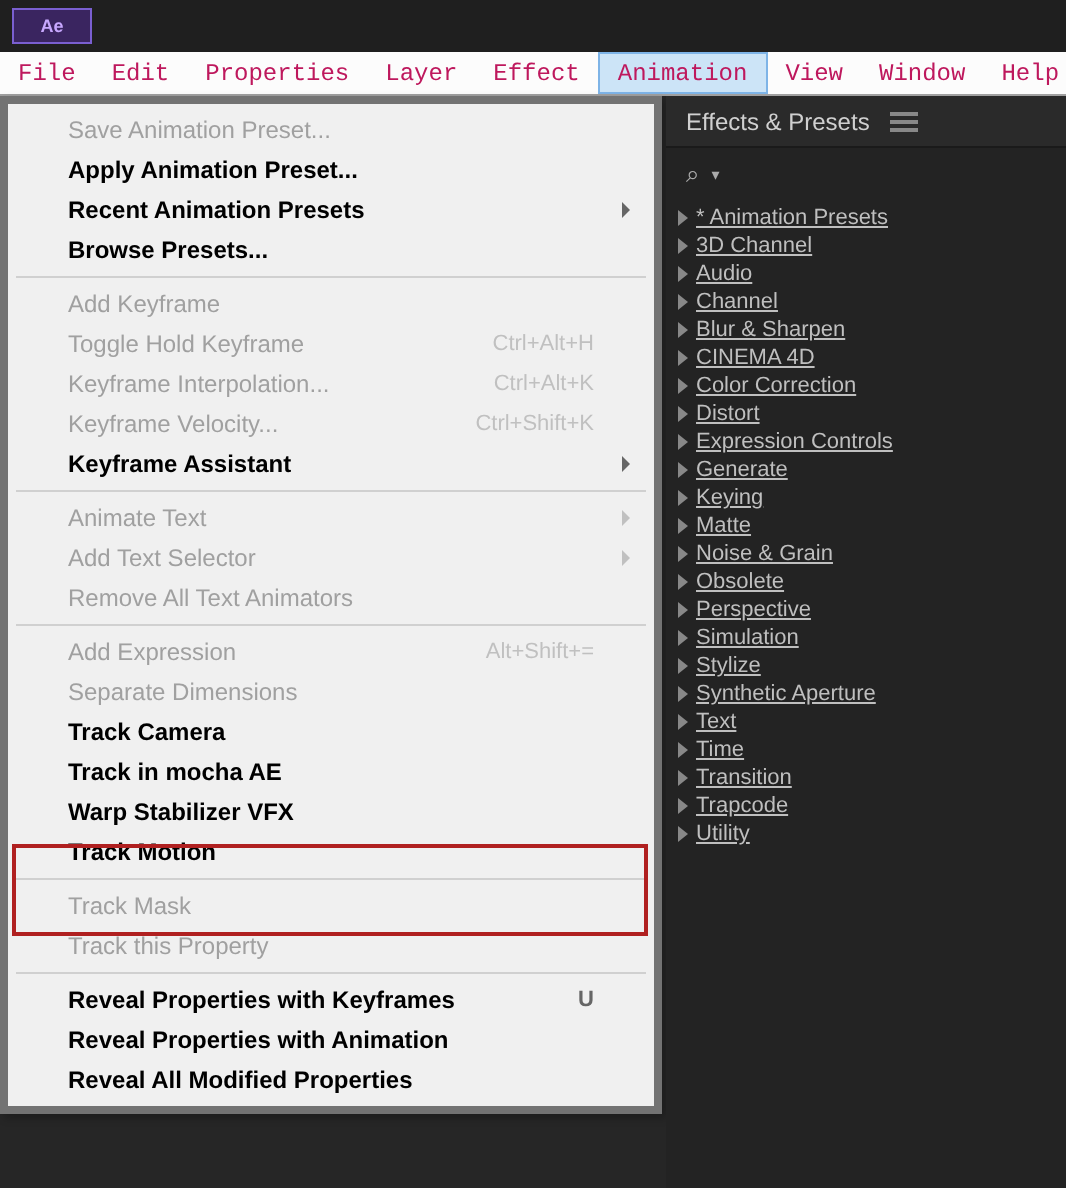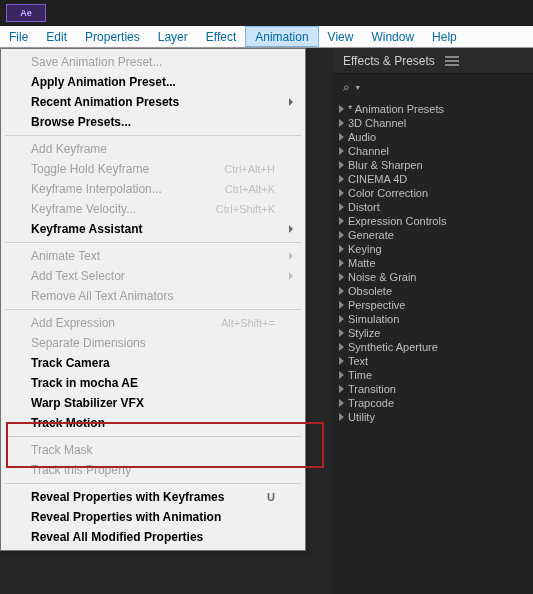--- a/index.html
+++ b/index.html
@@ -1,44 +1,44 @@
 <!DOCTYPE html>
 <html><head>
 <meta charset="utf-8">
 <style>
   * { margin: 0; padding: 0; box-sizing: border-box; font-family: "Segoe UI", Tahoma, sans-serif; }
   body { background: #262626; width: 533px; height: 594px; overflow: hidden; }
   .titlebar { height: 26px; background: #1f1f1f; display: flex; align-items: center; padding: 0 6px; }
   .ae-logo { width: 40px; height: 18px; background: #3a2560; border: 1px solid #7a5fd0; display: flex; align-items: center; justify-content: center; color: #c8a8ff; font-size: 9px; font-weight: bold; }
   .menubar { height: 22px; background: #fcfcfc; border-bottom: 1px solid #a0a0a0; display: flex; align-items: stretch; font-size: 12px; }
-  .menu-item { padding: 0 9px; display: flex; align-items: center; color: #0369a1; cursor: default; }
+  .menu-item { padding: 0 9px; display: flex; align-items: center; color: #be185d; cursor: default; font-family: Liberation Mono, monospace; }
   .menu-item.active { background: #cce4f7; border: 1px solid #7eb4e7; }
   .workspace { display: flex; position: relative; height: calc(100% - 48px); }
-  .dropdown { position: absolute; left: 0; top: 0; width: 306px; background: #f0f0f0; border: 1px solid #737373; box-shadow: 2px 2px 4px rgba(0,0,0,0.25); padding: 3px 2px; font-size: 12px; }
+  .dropdown { position: absolute; left: 0; top: 0; width: 331px; background: #f0f0f0; border: 4px solid #737373; box-shadow: 2px 2px 4px rgba(0,0,0,0.25); padding: 3px 2px; font-size: 12px; }
   .dd-item { display: flex; justify-content: space-between; align-items: center; padding: 3px 28px 3px 28px; color: #333; position: relative; }
   .dd-item.disabled { color: #a0a0a0; }
   .dd-item.bold { font-weight: 600; color: #000; }
   .dd-sep { height: 1px; background: #d0d0d0; margin: 3px 2px; }
   .dd-shortcut { color: #666; font-size: 11px; }
   .dd-item.disabled .dd-shortcut { color: #c0c0c0; }
   .dd-sub::after { content: ""; position: absolute; right: 10px; top: 50%; transform: translateY(-50%); border-left: 4px solid #666; border-top: 4px solid transparent; border-bottom: 4px solid transparent; }
   .dd-item.disabled.dd-sub::after { border-left-color: #c0c0c0; }
   .highlight-box { position: absolute; left: 6px; width: 318px; top: 374px; height: 46px; border: 2px solid #b02020; pointer-events: none; }
   .panel { position: absolute; right: 0; top: 0; width: 200px; bottom: 0; background: #232323; color: #c8c8c8; font-size: 11px; }
   .panel-head { height: 26px; background: #2a2a2a; display: flex; align-items: center; padding: 12px 10px; gap: 10px; border-bottom: 1px solid #1a1a1a; }
   .panel-title { color: #d0d0d0; font-size: 12px; }
   .hamburger { width: 14px; height: 10px; display: flex; flex-direction: column; justify-content: space-between; }
   .hamburger span { height: 2px; background: #888; }
   .search-row { display: flex; align-items: center; gap: 6px; padding: 6px 10px; color: #aaa; }
   .search-icon { font-size: 12px; }
   .search-caret { font-size: 8px; }
   .tree { padding: 2px 0; }
   .tree-item { display: flex; align-items: center; padding: 1px 6px; color: #bfbfbf; }
   .tri { width: 0; height: 0; border-left: 5px solid #888; border-top: 4px solid transparent; border-bottom: 4px solid transparent; margin-right: 4px; }
-  .tree-label { white-space: nowrap; }
+  .tree-label { white-space: nowrap; text-decoration: underline; }
 </style>
 </head>
 <body>
 
 <div class="titlebar">
   <div class="ae-logo">
     <span>Ae</span>
   </div>
 </div>
 

